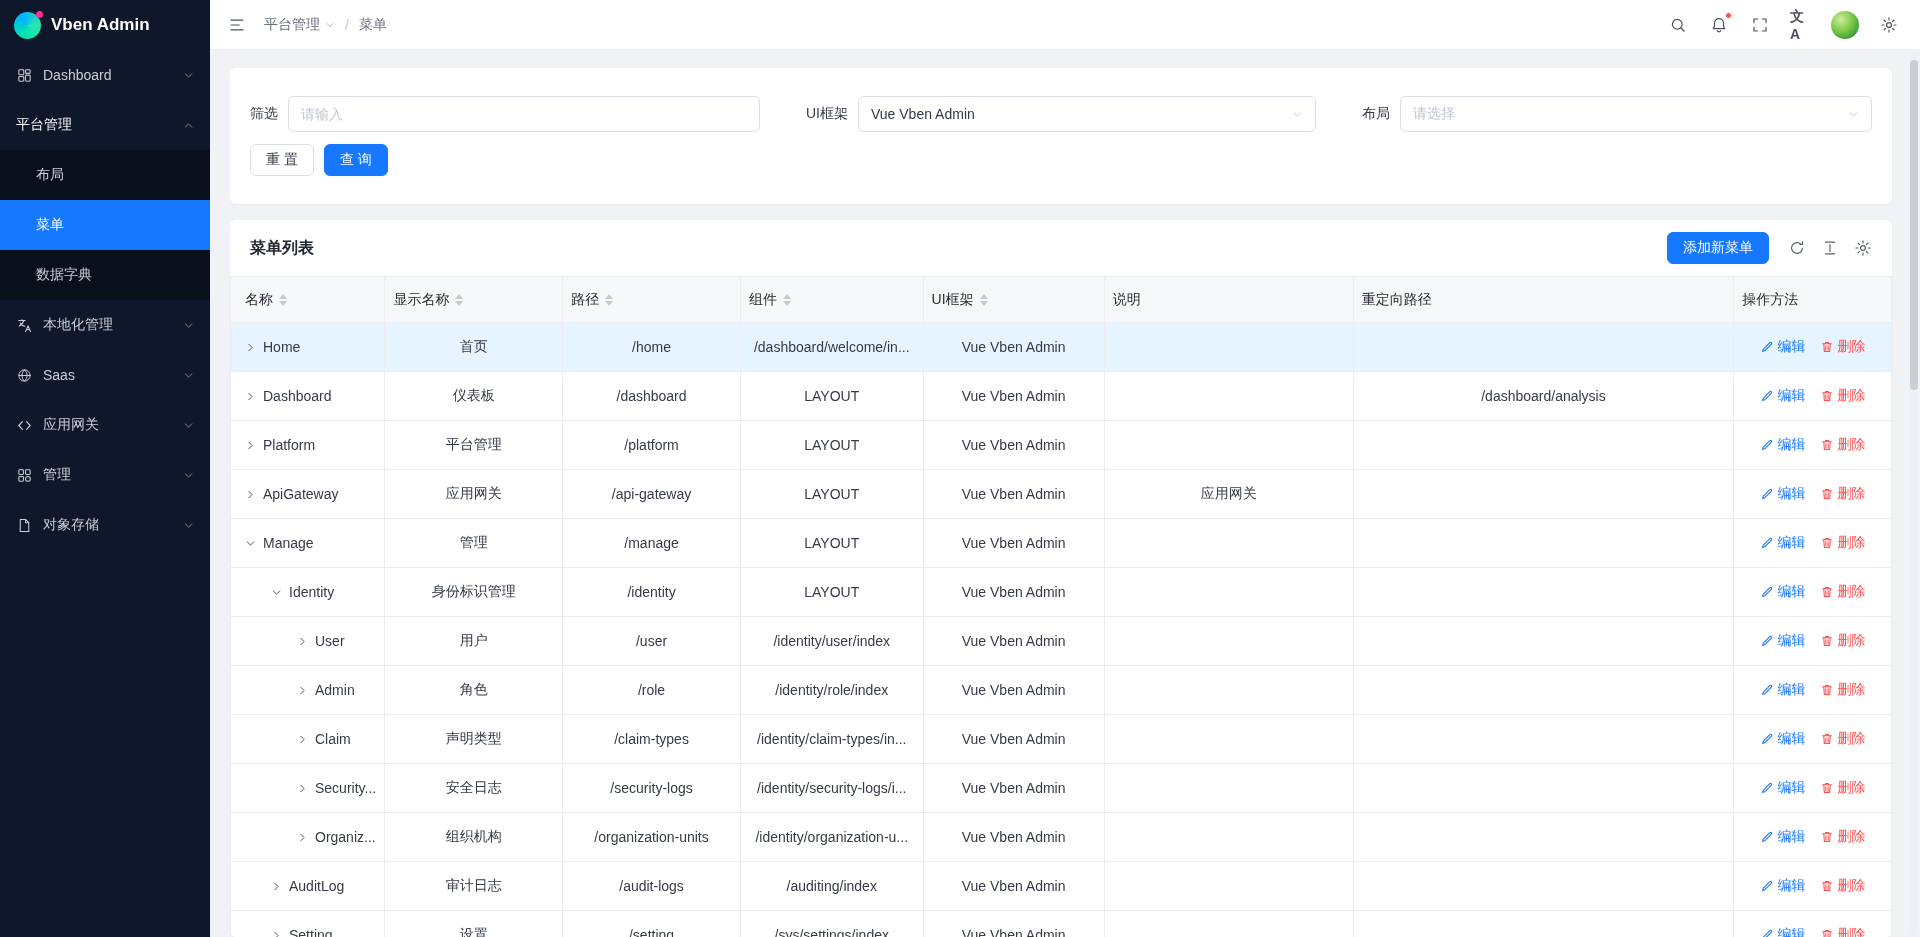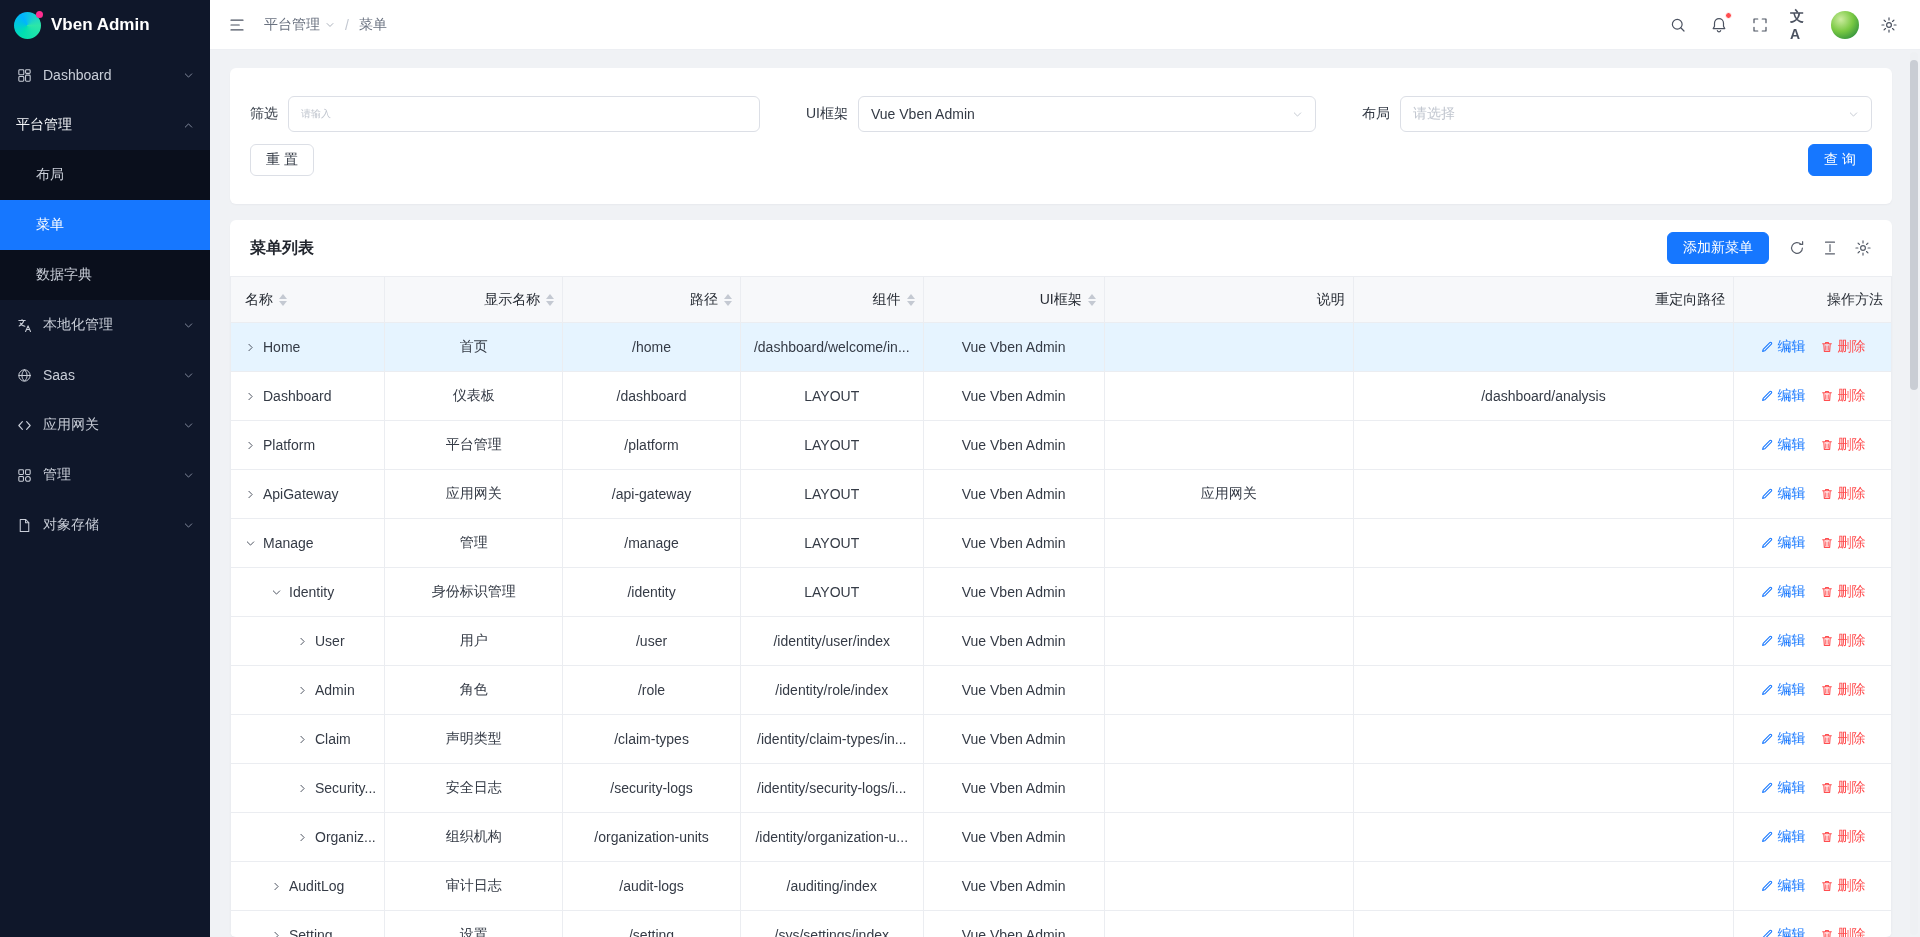--- a/index.html
+++ b/index.html
@@ -47,44 +47,44 @@
 
 .content{flex:1;padding:18px 28px 0 20px;display:flex;flex-direction:column;gap:16px;overflow:hidden}
 .card{background:#fff;border-radius:6px;box-shadow:0 1px 2px rgba(16,24,40,.04)}
 
 
 .filter-card{padding:28px 20px}
 .filter-row{display:flex;gap:46px}
 .f-field{flex:1;display:flex;align-items:center;min-width:0}
 .f-label{flex-shrink:0;margin-right:10px;color:#333a45;text-align:right}
 .control{flex:1;height:36px;border:1px solid #dcdfe6;border-radius:6px;background:#fff;display:flex;align-items:center;padding:0 12px;min-width:0}
-input.control{font-family:Liberation Mono, monospace;font-size:10px;color:#333a45;outline:none}
+input.control{font-family:Liberation Sans, sans-serif;font-size:14px;color:#333a45;outline:none}
 input.control::placeholder{color:#c1c6cf}
 .sel-value{flex:1;color:#333a45;white-space:nowrap;overflow:hidden}
 .sel-placeholder{flex:1;color:#c1c6cf;white-space:nowrap;overflow:hidden}
 .sel-caret{width:11px;height:11px;display:inline-flex;color:#c1c6cf;flex-shrink:0}
 .sel-caret svg{width:100%;height:100%}
-.filter-actions{display:flex;justify-content:space-between;gap:10px;margin-top:12px}
+.filter-actions{display:flex;justify-content:flex-start;gap:10px;margin-top:12px}
 .btn{height:32px;padding:0 15px;border-radius:6px;border:1px solid #dcdfe6;background:#fff;color:#333a45;font-size:14px;font-family:inherit;cursor:pointer;white-space:nowrap}
 .btn.primary{background:#1677ff;border-color:#1677ff;color:#fff}
 
 
 .table-card{flex:1;padding:0;display:flex;flex-direction:column;overflow:hidden}
 .t-toolbar{display:flex;align-items:center;justify-content:space-between;padding:12px 20px}
 .t-title{font-size:16px;font-weight:600;color:#23272f}
 .t-tools{display:flex;align-items:center;gap:15px}
 .t-tools .btn{margin-right:4px}
 .tool-icon{width:18px;height:18px;display:inline-flex;color:#595f6b;cursor:pointer}
 .tool-icon svg{width:100%;height:100%}
 .grid{width:100%;border-collapse:collapse;table-layout:fixed}
 .grid th,.grid td{border:1px solid #ebedf1;overflow:hidden;white-space:nowrap;text-overflow:ellipsis}
 .grid th{background:#f7f8fa;height:46px;font-weight:400;color:#262b33;padding:0 8px}
 .grid td{height:49px;text-align:center;color:#353b46;padding:0 8px;font-size:14px}
 tr.hl td{background:#e6f4ff}
-.th-box{display:flex;align-items:center;justify-content:flex-end;gap:6px}
+.th-box{display:flex;align-items:center;justify-content:flex-start;gap:6px}
 .th-box.left{justify-content:flex-start;padding-left:6px}
 .sorter{display:inline-flex;flex-direction:column;gap:2px;cursor:pointer}
 .sorter i{width:0;height:0;border-left:4px solid transparent;border-right:4px solid transparent;display:block}
 .sorter .s-up{border-bottom:5px solid #c4c9d2}
 .sorter .s-down{border-top:5px solid #c4c9d2}
 .cell-name{text-align:left}
 .tree{display:flex;align-items:center;gap:7px;padding-left:6px}
 .tree-caret{width:11px;height:11px;display:inline-flex;color:#3f4654;cursor:pointer;flex-shrink:0}
 .tree-caret svg{width:100%;height:100%}
 .tree-caret.open svg{transform:rotate(90deg)}

